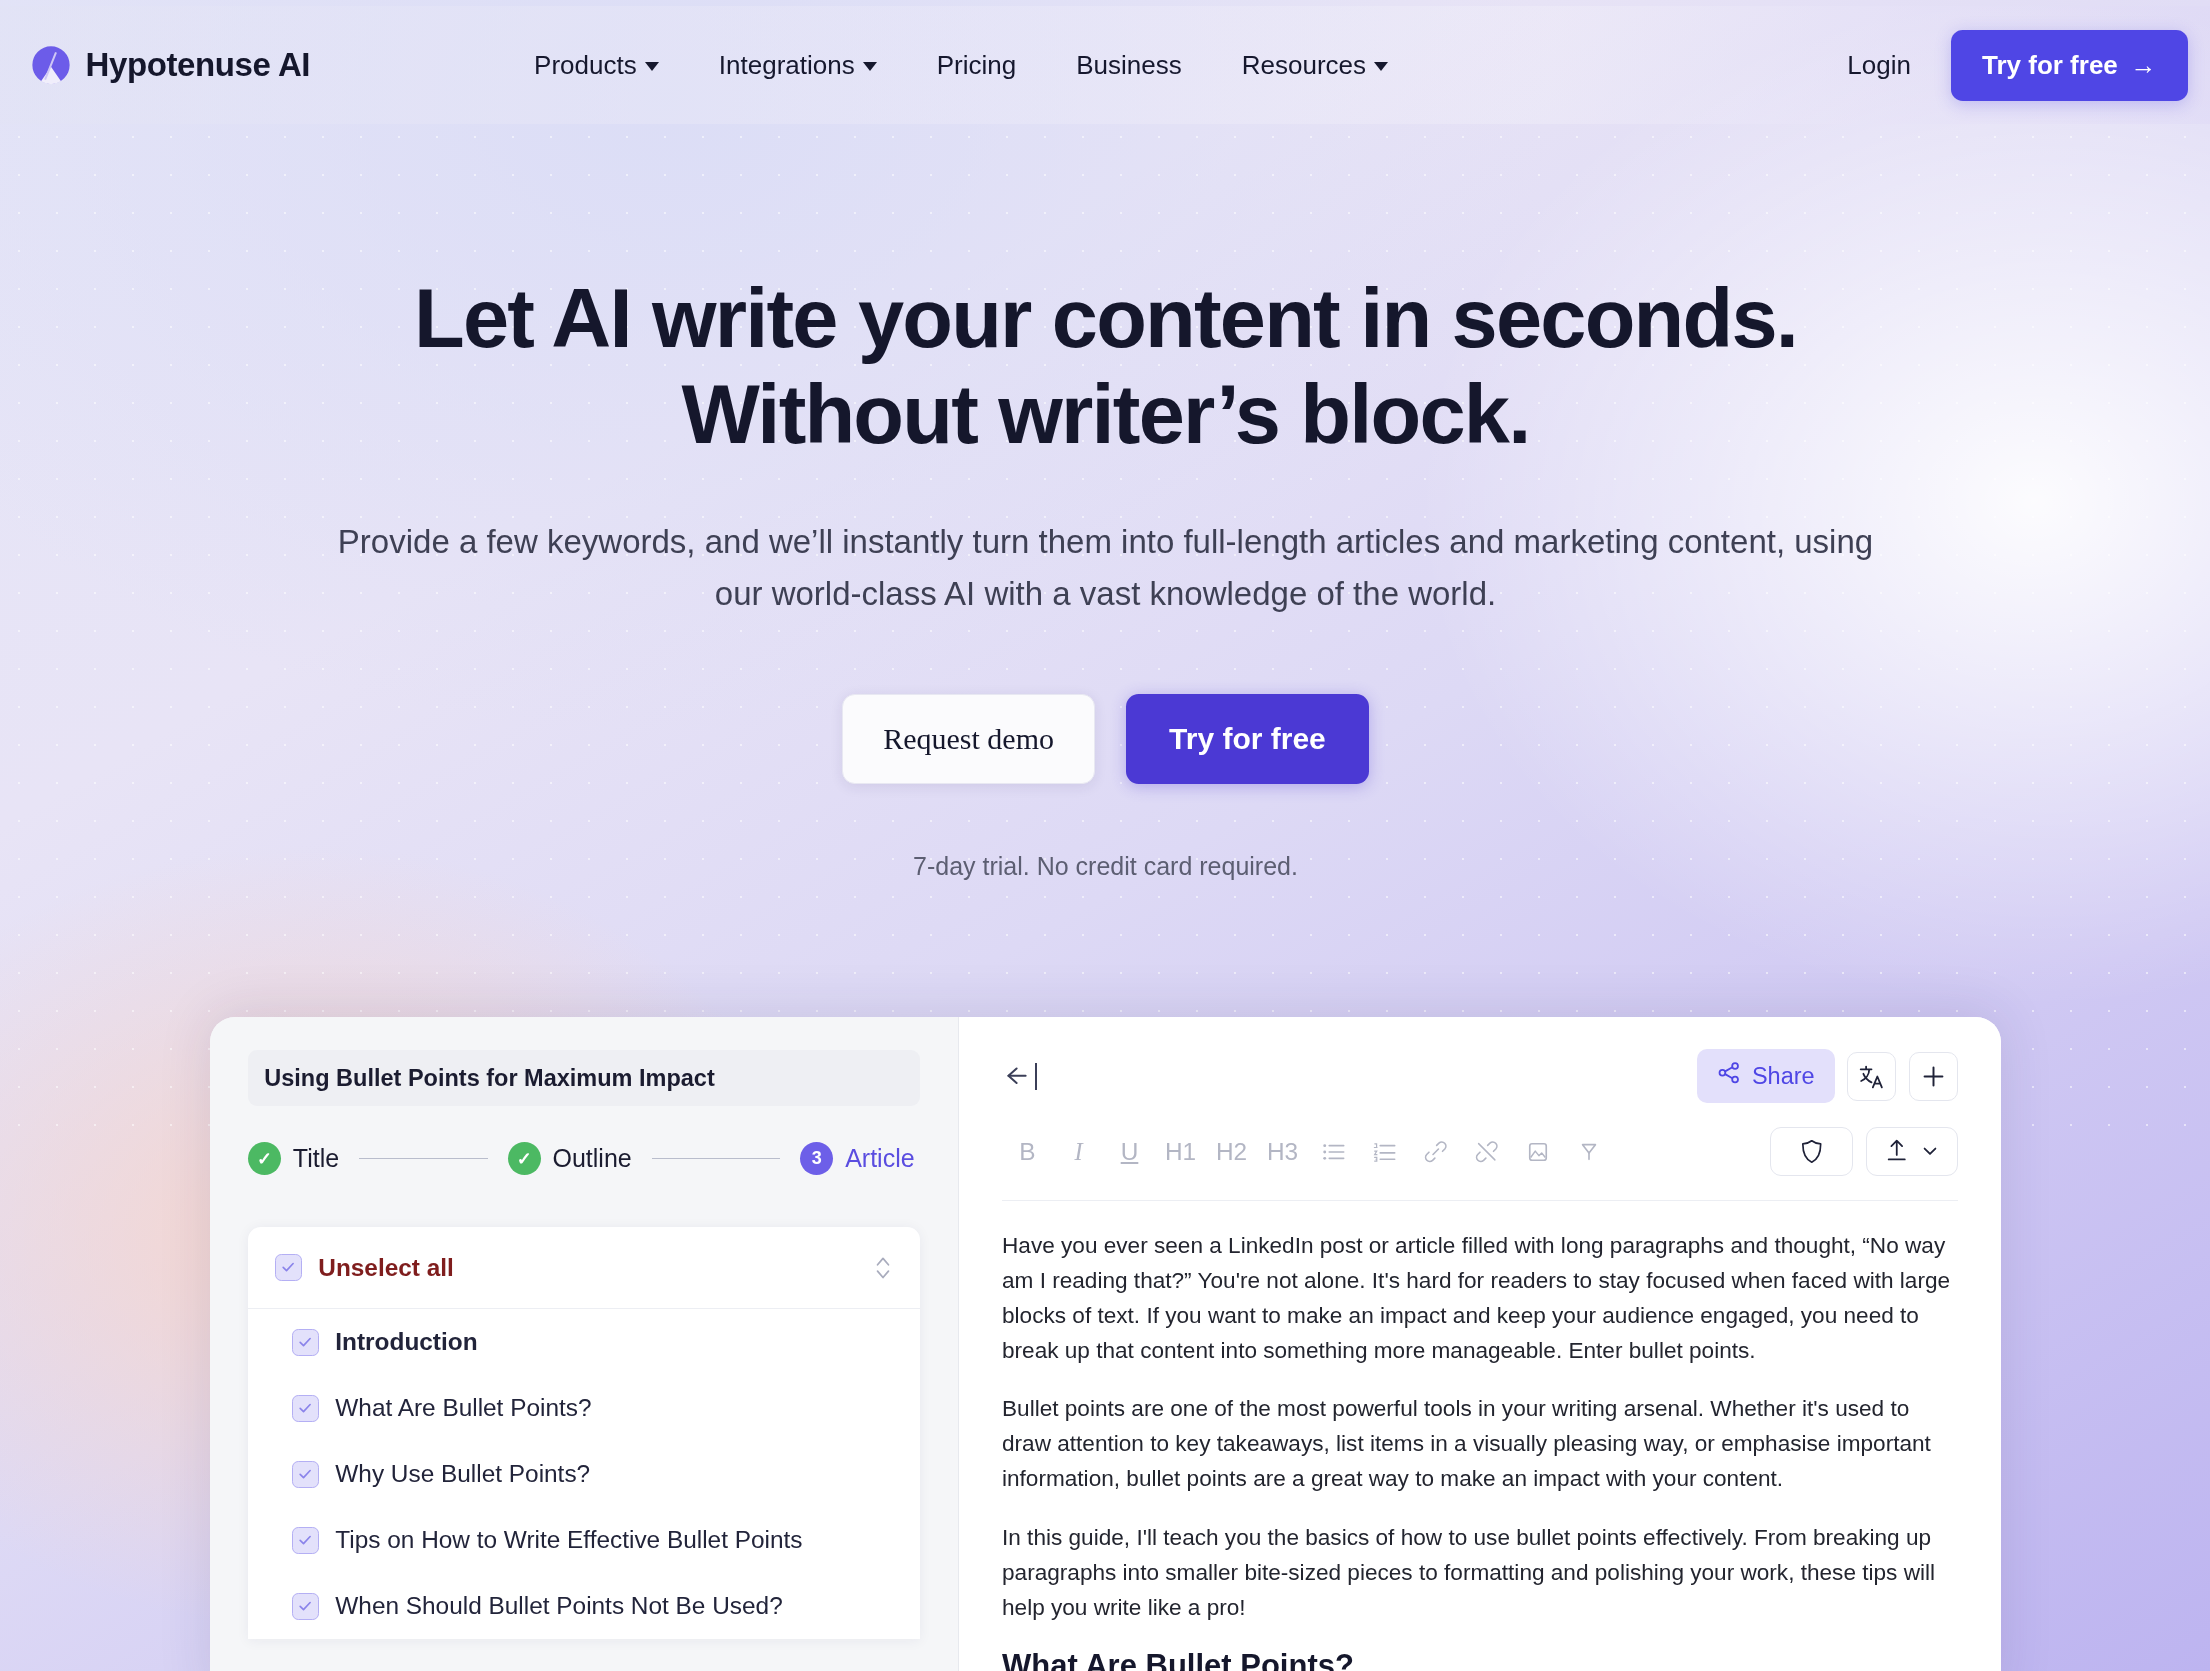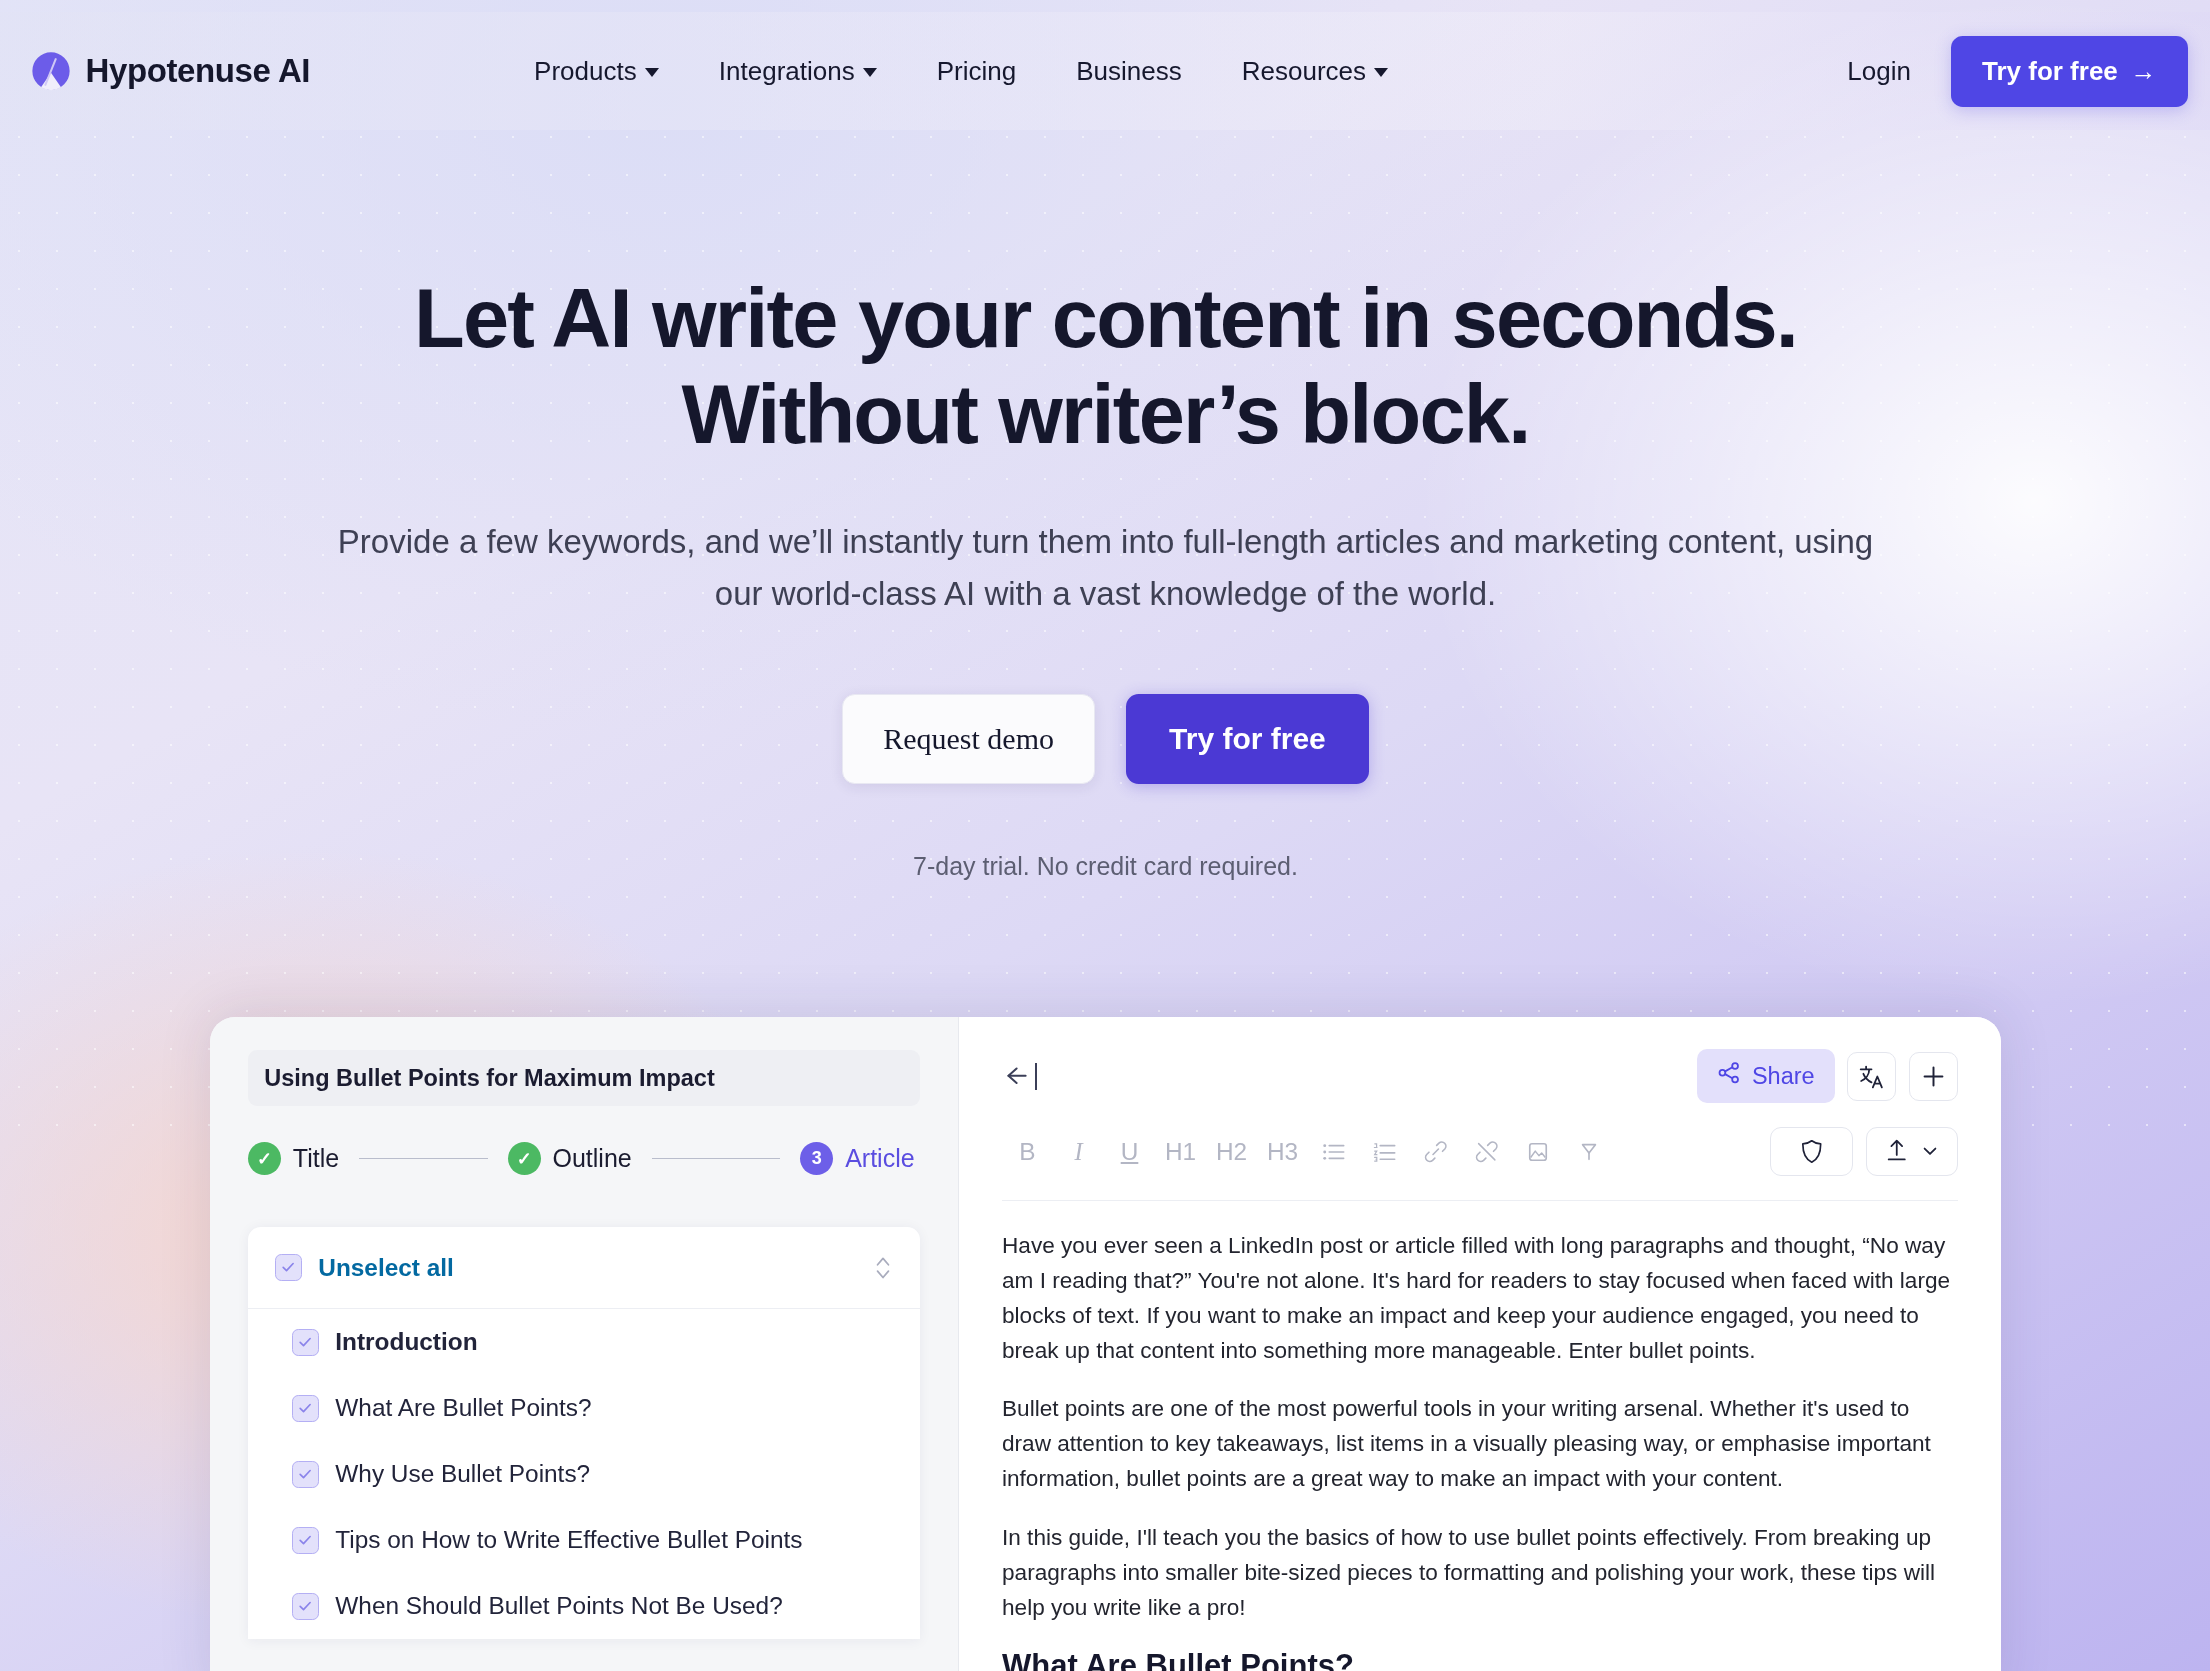--- a/index.html
+++ b/index.html
@@ -34,21 +34,21 @@
     left: 0; top: 118px;
     width: 2211px; height: 1013px;
     background-image: radial-gradient(rgba(255,255,255,0.72) 1.4px, transparent 1.5px);
     background-size: 38px 38px;
     opacity: .75;
   }
 
   
   .navbar {
     position: absolute;
-    left: 0; top: 12px;
+    left: 0; top: 6px;
     width: 2211px; height: 118px;
     display: flex;
     align-items: center;
     z-index: 20;
     background: linear-gradient(100deg, rgba(226,227,245,.55) 0%, rgba(236,234,248,.45) 45%, rgba(244,242,250,.35) 70%, rgba(222,216,246,.45) 100%);
   }
   .brand {
     display: flex; align-items: center; gap: 14.5px;
     margin-left: 31px;
   }
@@ -229,21 +229,21 @@
     overflow: hidden;
   }
   .outline-head {
     display: flex; align-items: center;
     padding: 25px 27px;
     border-bottom: 0.9px solid #eceef3;
   }
   .outline-head .lbl {
     margin-left: 16.3px;
     font-size: 24.4px;
-    color: #0369a1;
+    color: #7f1d1d;
     font-weight: 700;
   }
   .sort-icon {
     margin-left: auto;
     color: #a9acbd;
     font-size: 23.5px;
     line-height: 1;
     display: flex; flex-direction: column; gap: 2.7px;
   }
   .outline-item {

